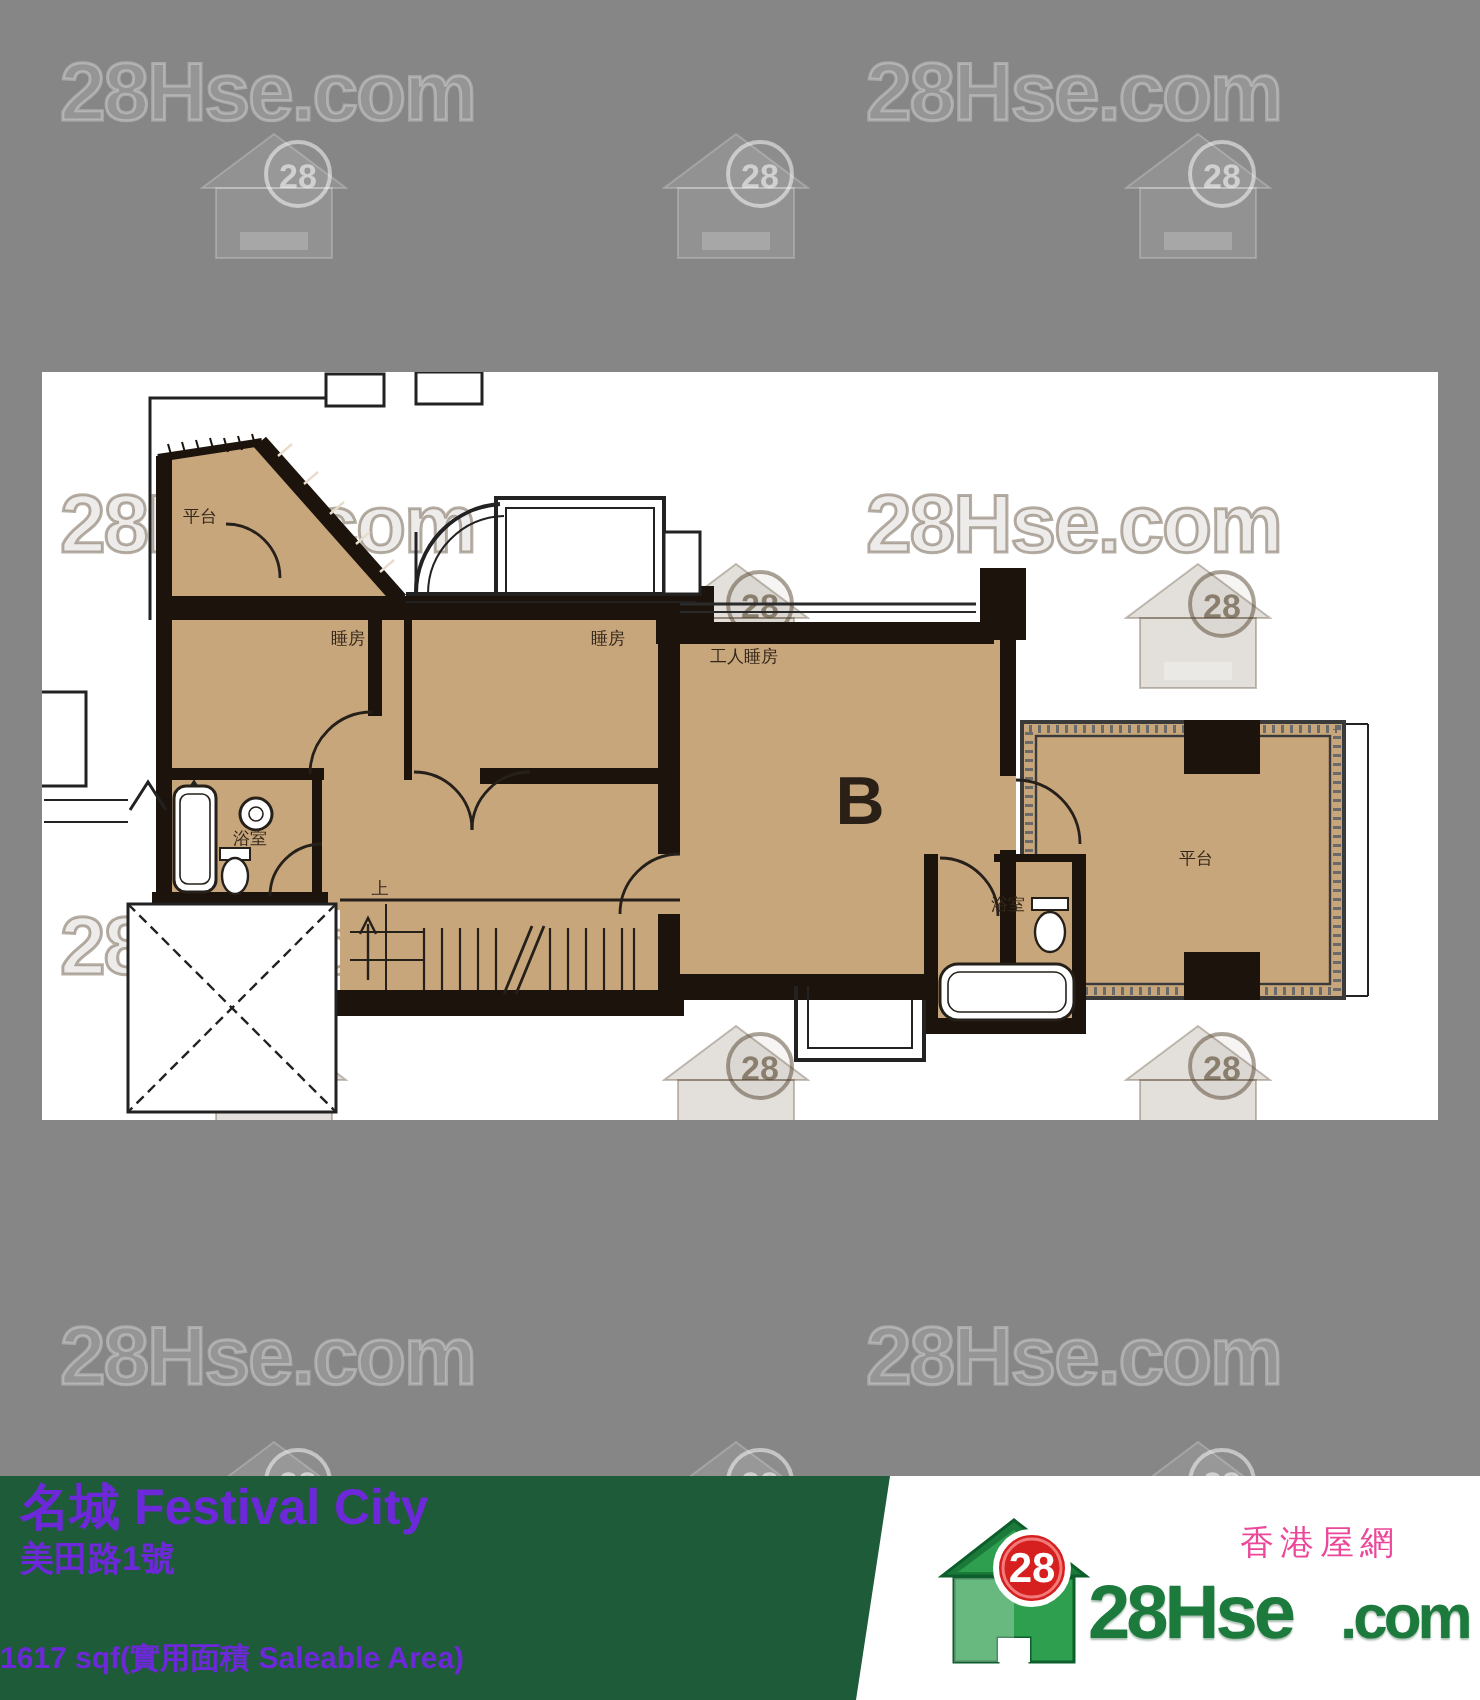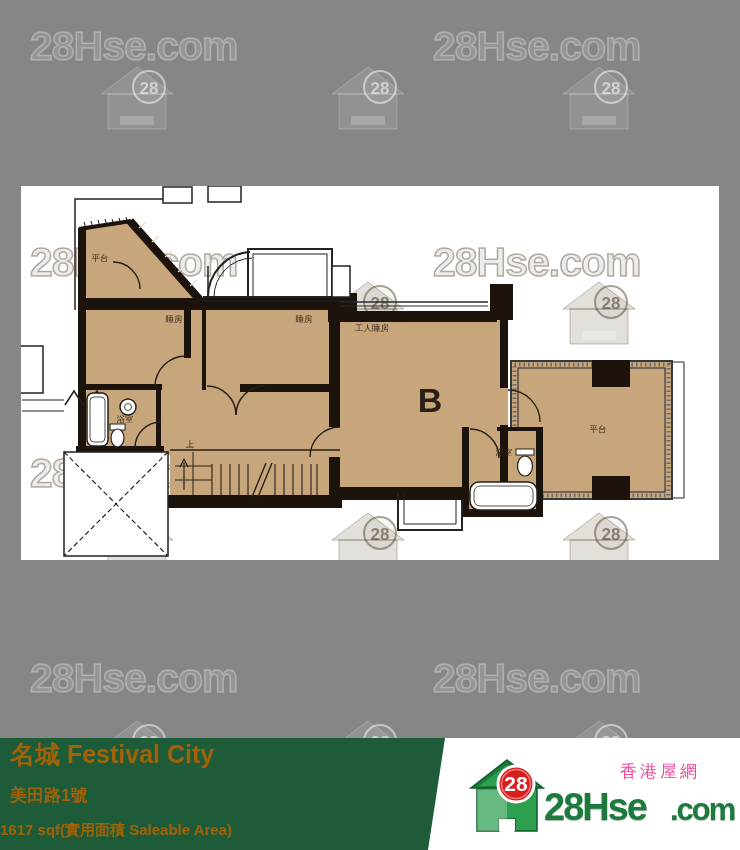--- a/index.html
+++ b/index.html
@@ -31,23 +31,23 @@
   }
   #plan-svg{position:absolute;left:0;top:0;z-index:2;}
   .room-label{fill:#33271a;font-size:8.5px;}
   
   #info-bar{position:absolute;left:0;top:738px;width:740px;height:112px;background:#ffffff;z-index:3;}
   #green-band{
     position:absolute;left:0;top:0;width:740px;height:112px;
     background:#1e5b39;
     clip-path:polygon(0 0,445px 0,428px 100%,0 100%);
   }
-  .bar-text{position:absolute;color:#a16207;white-space:nowrap;line-height:1.1;}
+  .bar-text{position:absolute;color:#6d28d9;white-space:nowrap;line-height:1.1;}
   #building-name{left:10px;top:3px;font-size:25px;font-weight:bold;}
-  #building-address{left:10px;top:33px;font-size:17px;font-weight:bold;margin-top:16px;}
+  #building-address{left:10px;top:33px;font-size:17px;font-weight:bold;}
   #building-unit{left:10px;top:59px;font-size:16px;font-weight:600;}
   #building-area{left:0;top:84px;font-size:15px;font-weight:600;}
   
   #logo-house{position:absolute;left:469px;top:19px;}
   #logo-tagline{position:absolute;left:620px;top:22px;font-size:17px;color:#ec4899;letter-spacing:3px;white-space:nowrap;}
   #logo-brand{position:absolute;left:544px;top:48px;white-space:nowrap;color:#1b7a3c;font-weight:bold;letter-spacing:-2px;text-shadow:0 1px 1px rgba(0,60,20,0.35);}
   #logo-brand .big{font-size:38px;}
   #logo-brand .small{font-size:31px;margin-left:24px;}
 </style>
 </head>

